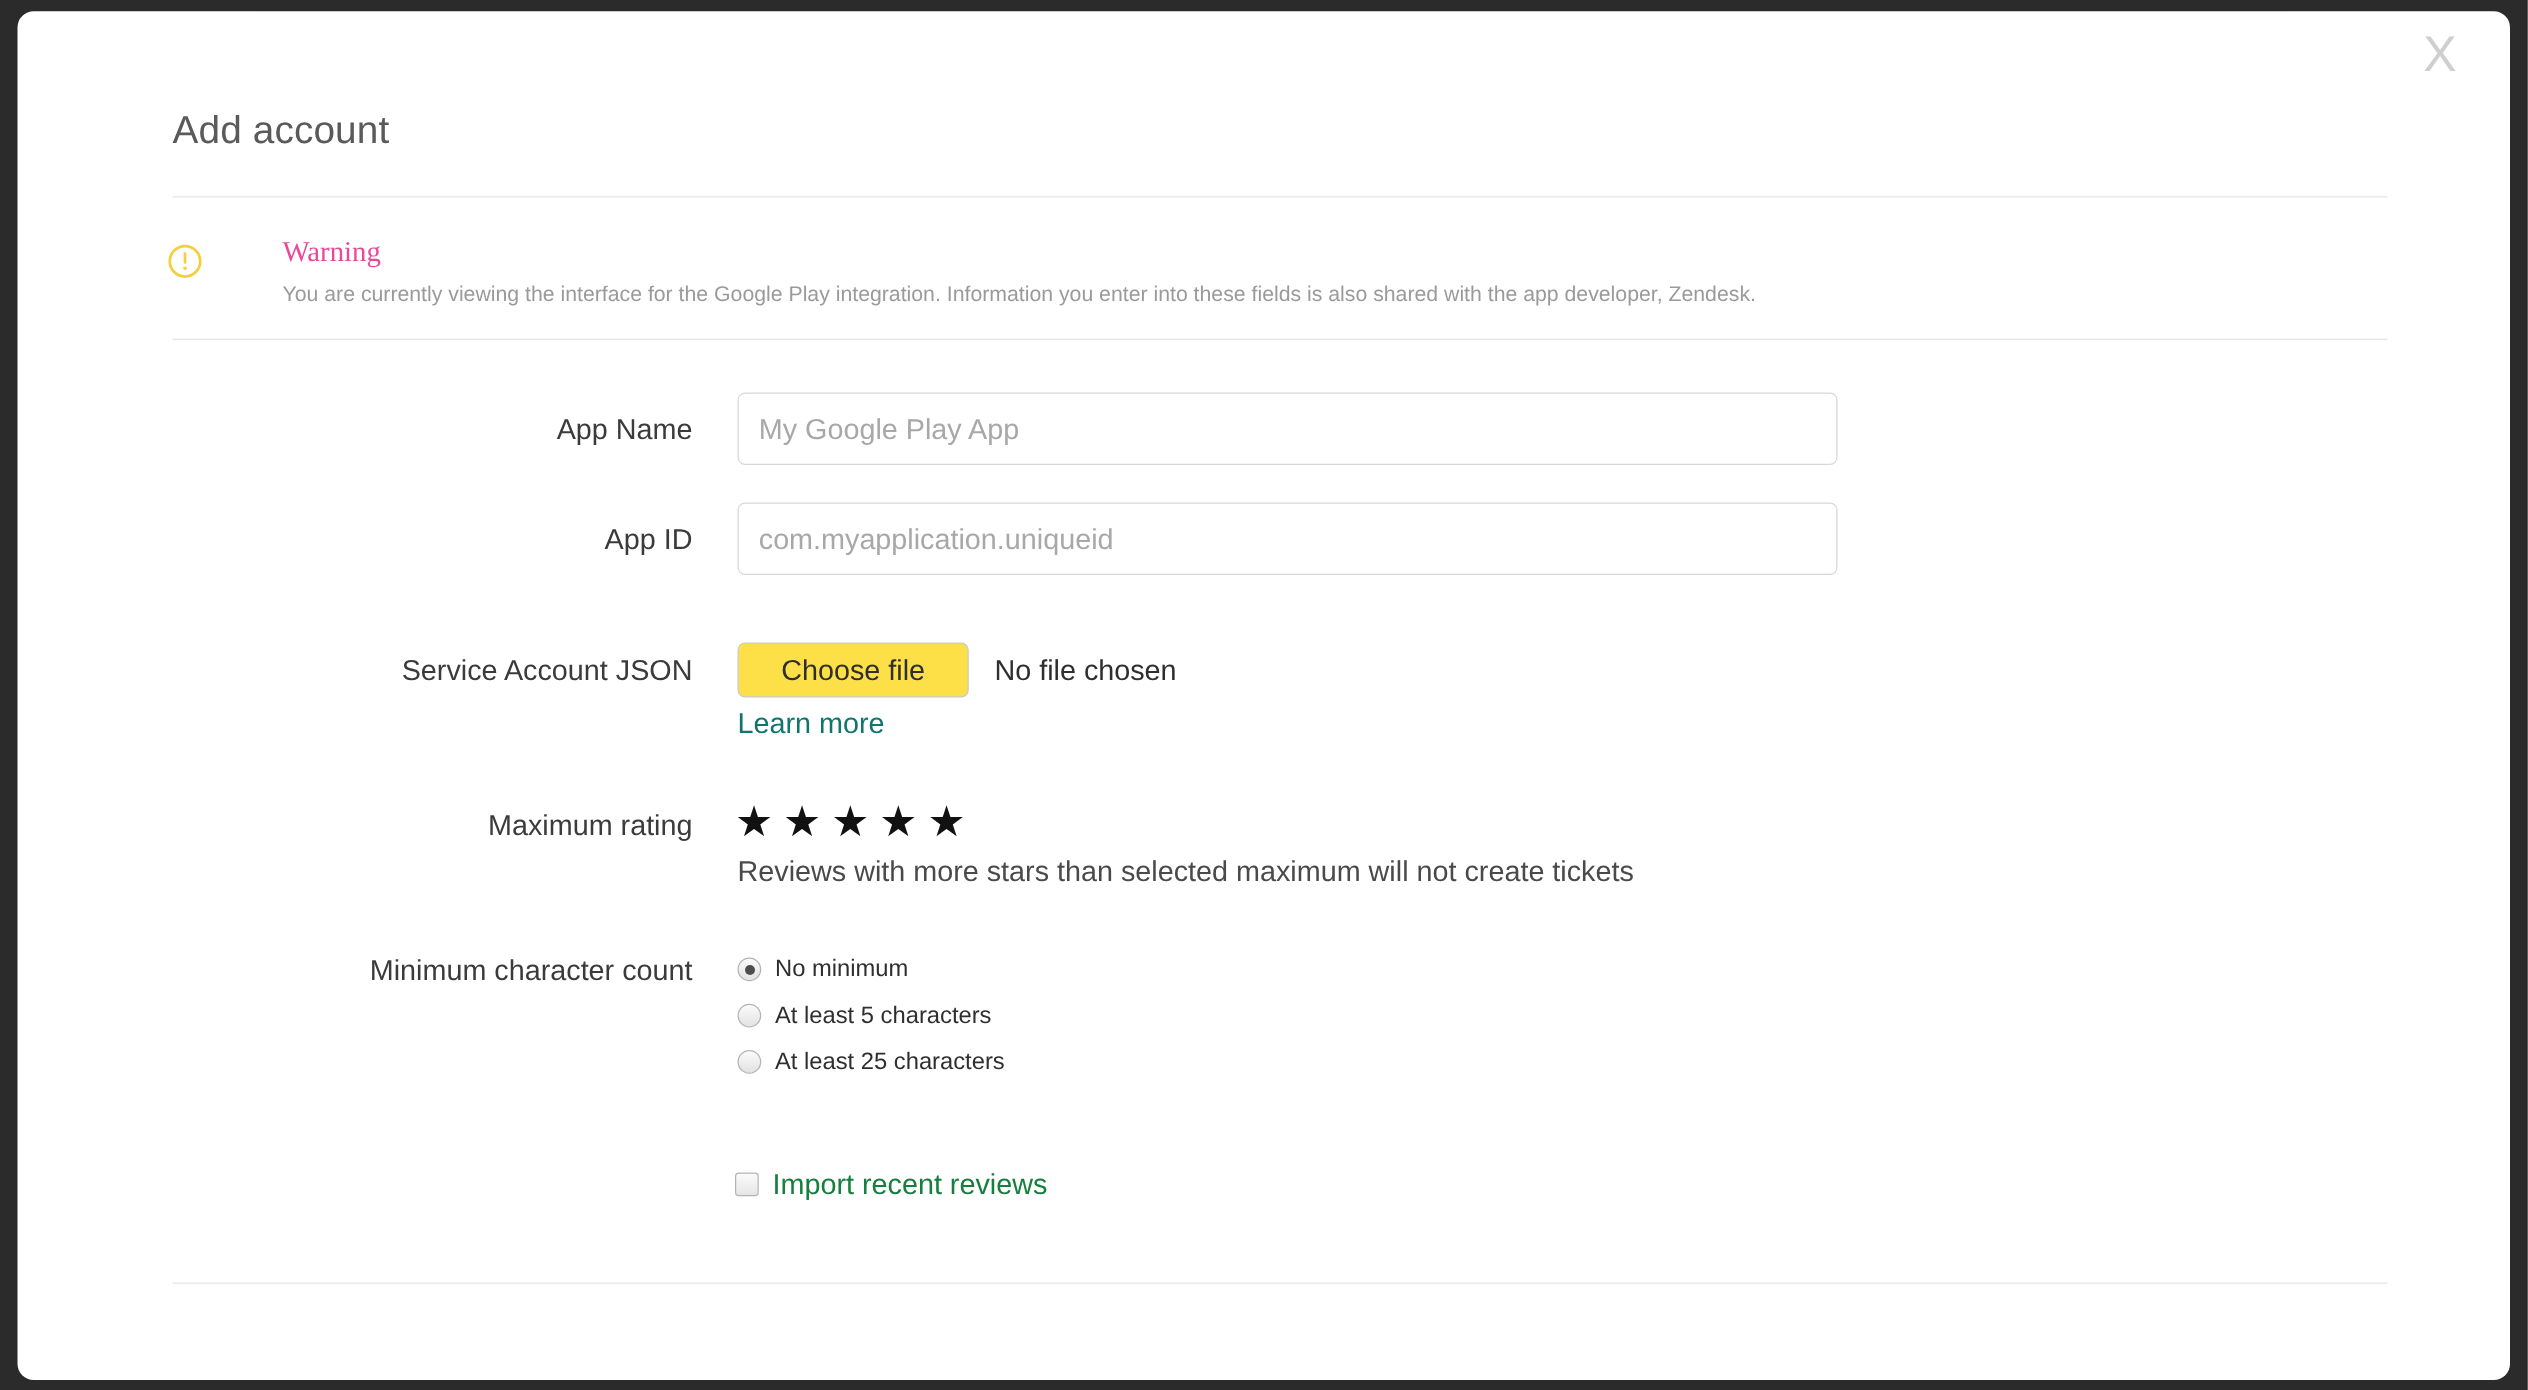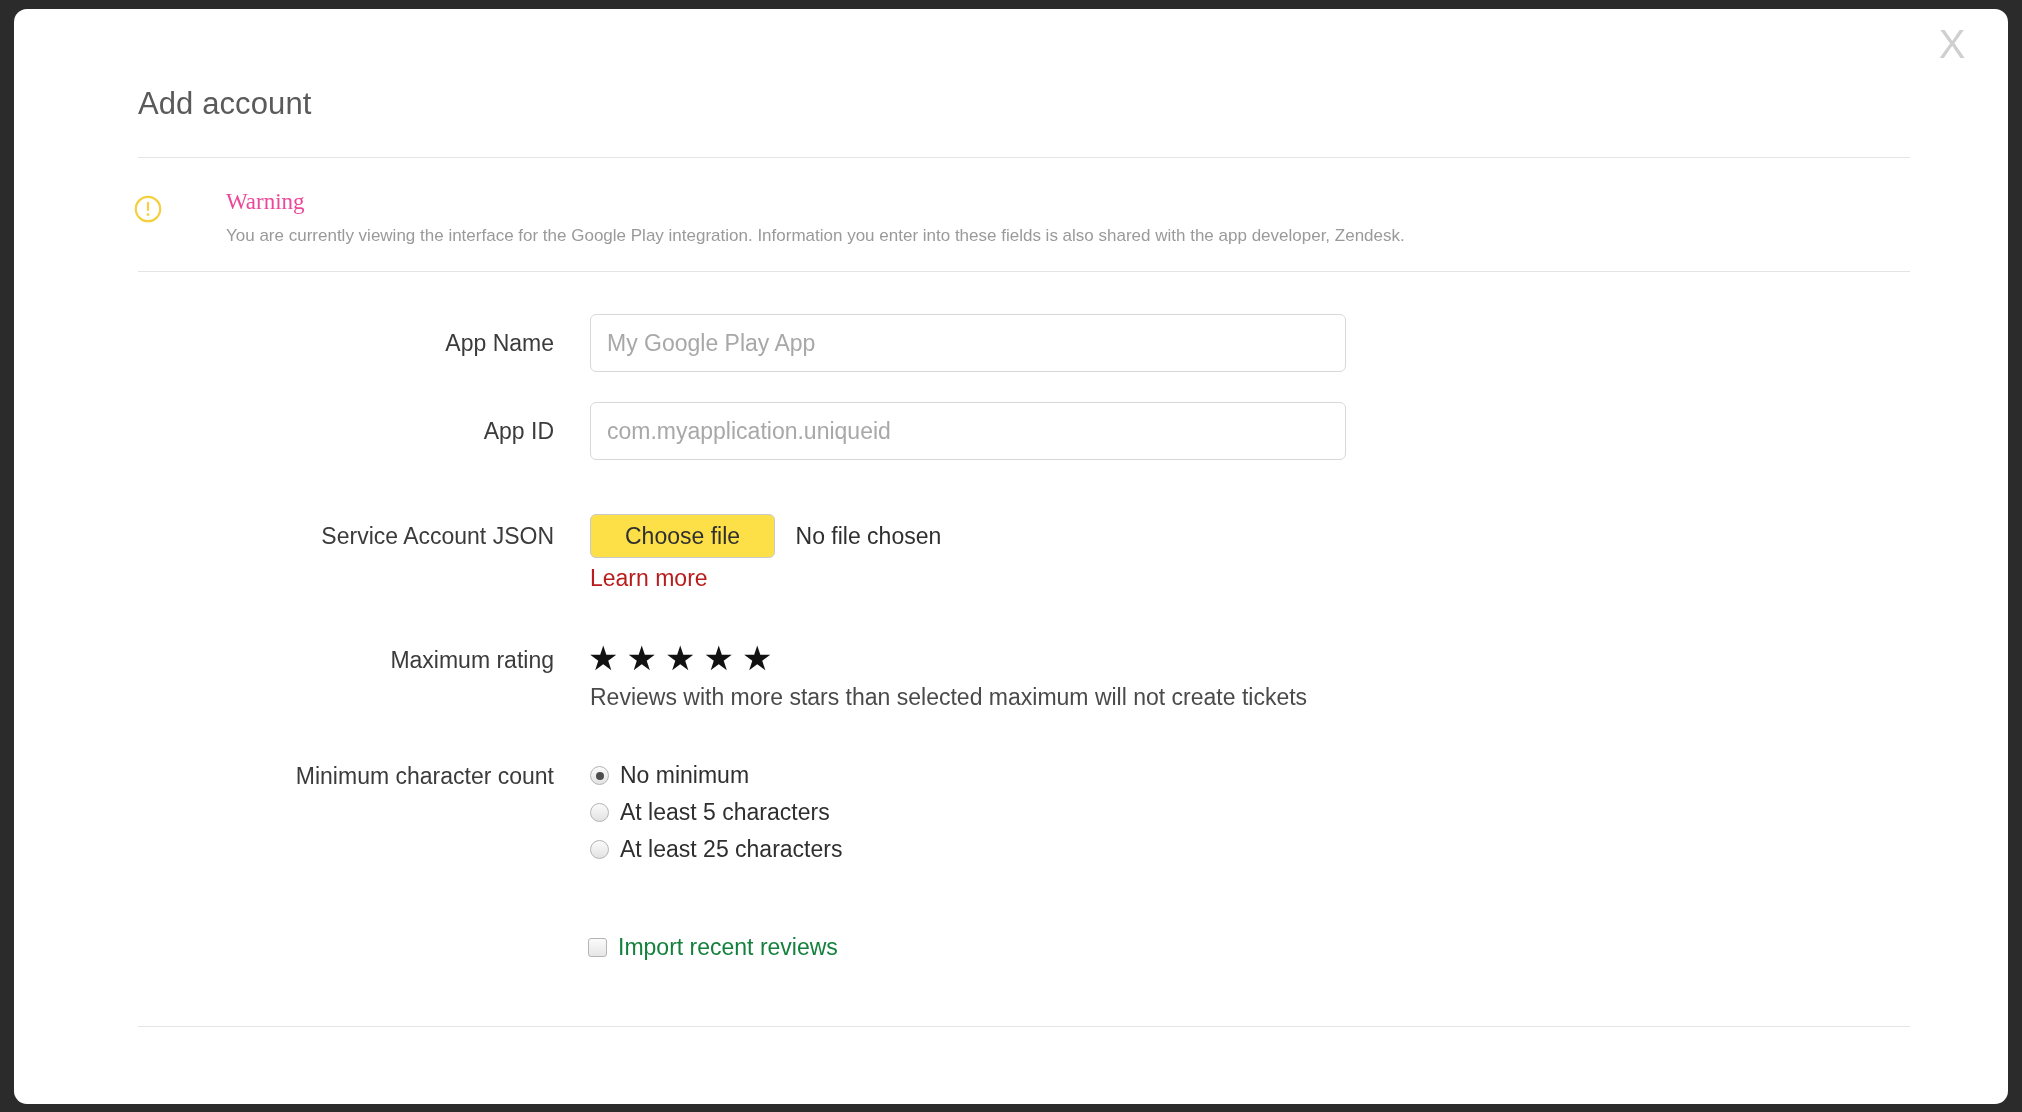--- a/index.html
+++ b/index.html
@@ -131,21 +131,21 @@
     color: #3b3b3b;
     white-space: nowrap;
   }
   .form-control {
     position: absolute;
     left: 576px;
   }
 
   
   .text-input {
-    width: 756px;
+    width: 880px;
     height: 58px;
     box-sizing: border-box;
     border: 1px solid #d8d8d8;
     border-radius: 6px;
     background: #ffffff;
     padding: 0 16px;
     font-size: 23px;
     color: #3b3b3b;
     font-family: "Liberation Sans", sans-serif;
     outline: none;
@@ -182,21 +182,21 @@
     margin-left: 16px;
     font-size: 23px;
     color: #2f2f2f;
     white-space: nowrap;
   }
   #learn-more-link {
     position: absolute;
     left: 576px;
     top: 556px;
     font-size: 23px;
-    color: #b91c1c;
+    color: #0f766e;
     text-decoration: none;
     cursor: pointer;
     white-space: nowrap;
   }
 
   
   #star-rating {
     position: absolute;
     left: 574px;
     top: 632px;
@@ -247,21 +247,21 @@
     position: absolute;
     left: 50%;
     top: 50%;
     transform: translate(-50%, -50%);
     width: 8px;
     height: 8px;
     border-radius: 50%;
     background: #4d4d4d;
   }
   .radio-label {
-    font-size: 23px;
+    font-size: 19px;
     color: #2f2f2f;
     white-space: nowrap;
   }
 
   
   #import-reviews-row {
     position: absolute;
     left: 574px;
     top: 925px;
     display: flex;

